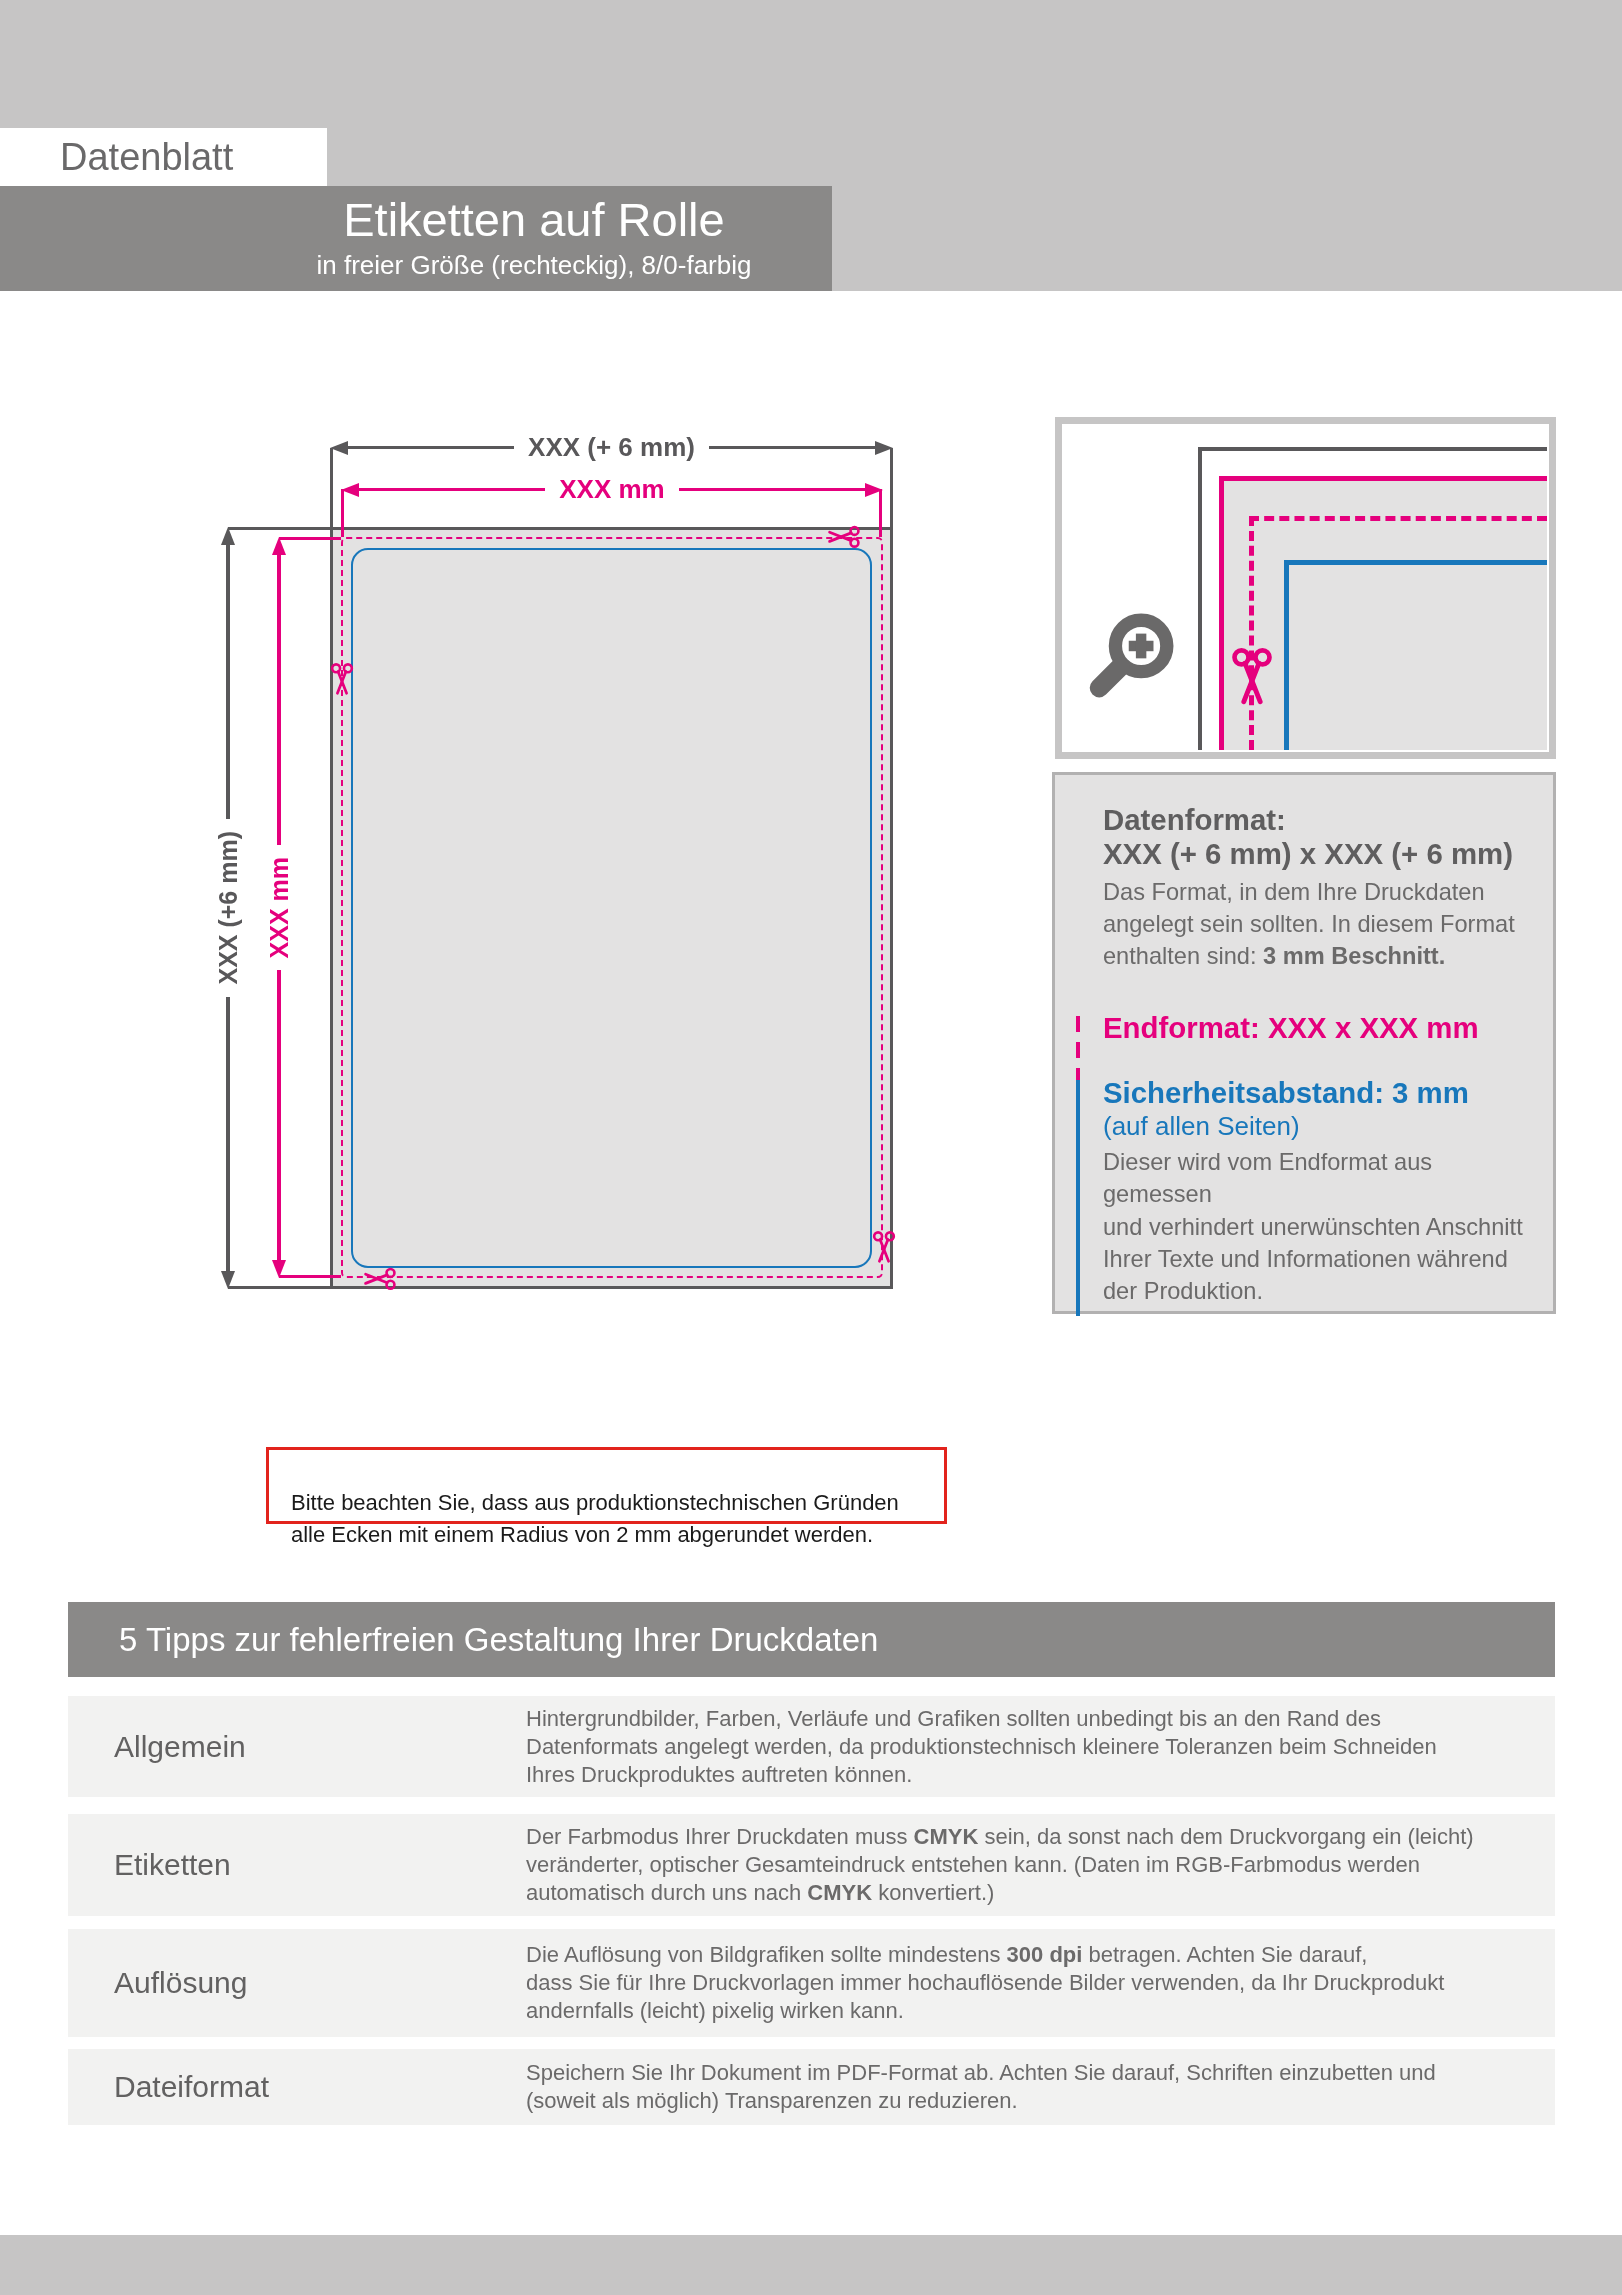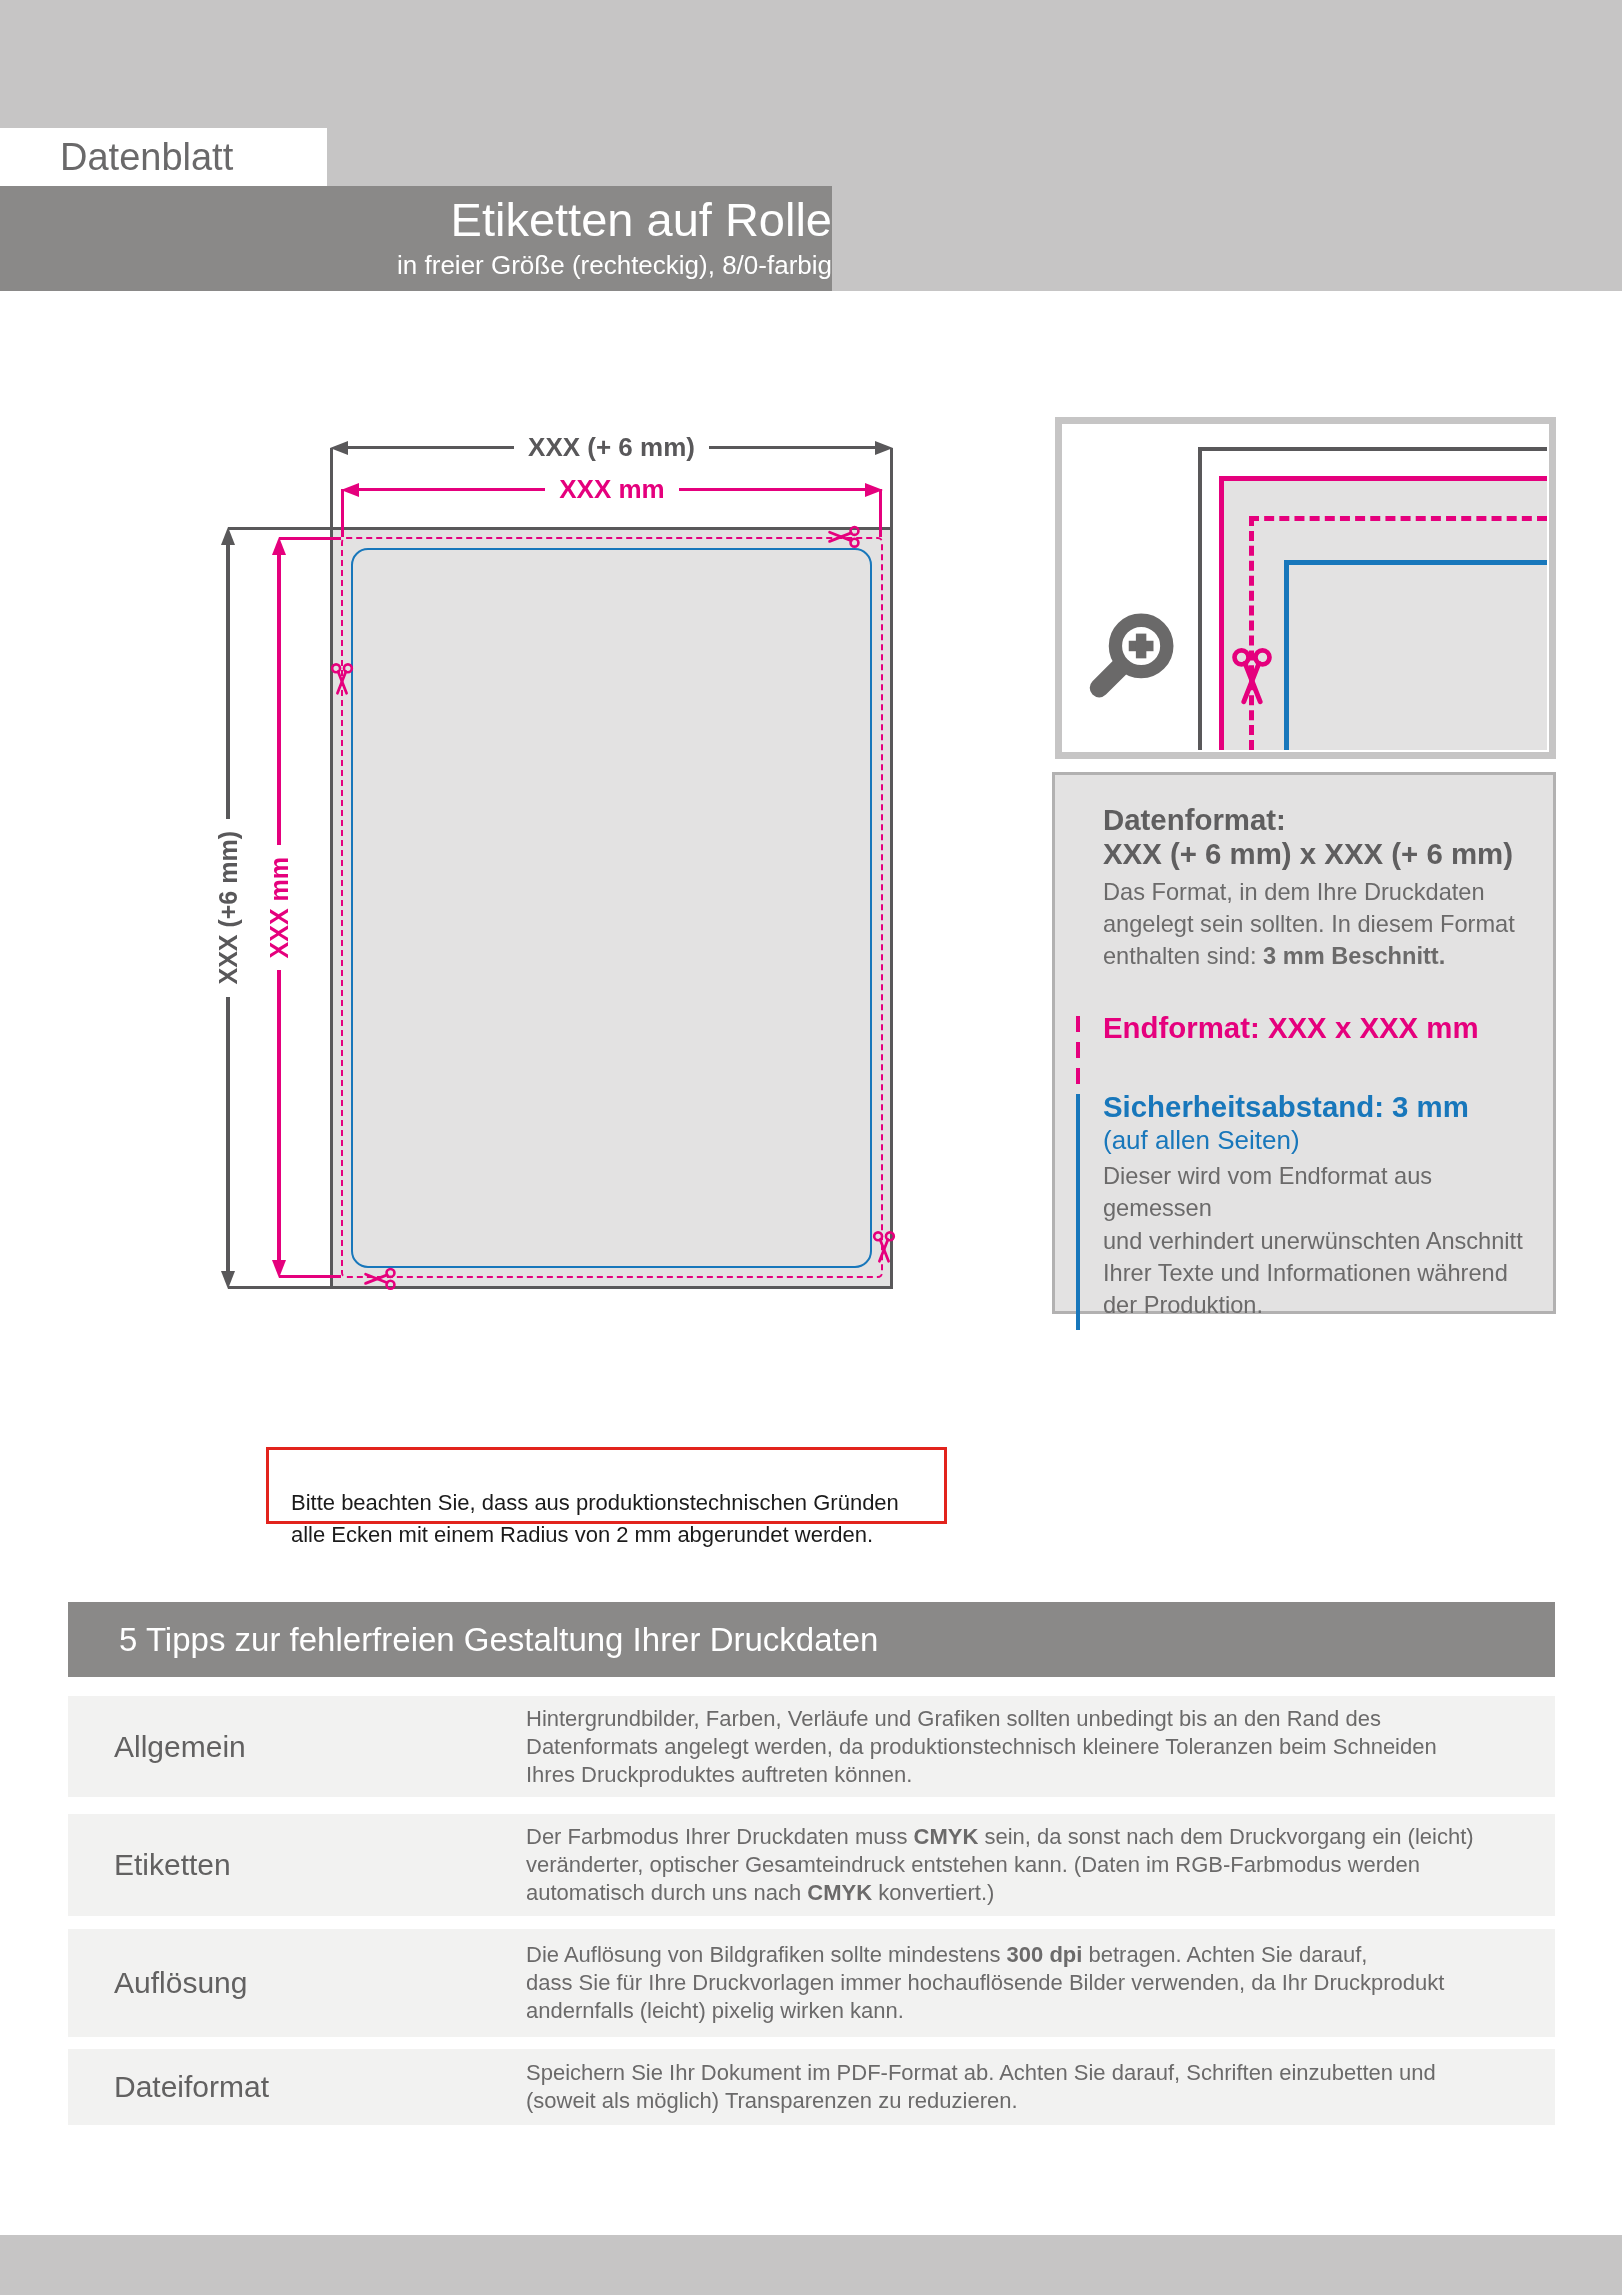--- a/index.html
+++ b/index.html
@@ -12,21 +12,21 @@
   .abs { position:absolute; }
   .b { font-weight:700; }
 
   
   .top-band { left:0; top:0; width:1623px; height:291px; background:#c6c5c5; }
   .kicker-box { left:0; top:128px; width:327px; height:59px; background:#ffffff;
     display:flex; align-items:center; padding-left:60px;
     font-size:38px; color:#6a696a; }
   .title-banner { left:0; top:186px; width:832px; height:105px; background:#8a8988;
     display:flex; flex-direction:column; justify-content:center;
-    padding-left:236px; text-align:right; color:#ffffff; }
+    padding-left:236px; text-align:center; color:#ffffff; }
   .banner-title { font-size:47px; line-height:1.04; }
   .banner-sub { font-size:26px; margin-top:5.2px; }
 
   
   .rect-outer { left:330px; top:527px; width:563px; height:762px;
     border:3.3px solid #59585a; background:#e3e2e2; }
   .rect-dashed { left:341px; top:537px; width:542px; height:741px;
     border:2.6px dashed #e5007d; border-radius:5.2px; }
   .rect-blue { left:351px; top:548px; width:521px; height:720px;
     border:2.6px solid #1877bb; border-radius:17px; }
@@ -206,21 +206,21 @@
   </div>
 
   <div class="abs info-panel">
     <div class="panel-block" style="margin-bottom:38px">
       <div class="panel-title">Datenformat:</div>
       <div class="panel-title">XXX (+ 6 mm) x XXX (+ 6 mm)</div>
       <div class="panel-body"><span>Das Format, in dem Ihre Druckdaten
 angelegt sein sollten. In diesem Format
 enthalten sind: </span><span class="b">3 mm Beschnitt.</span></div>
     </div>
-    <div class="panel-block" style="margin-bottom:45px">
+    <div class="panel-block" style="margin-bottom:31px">
       <div class="bar-dashed"></div>
       <div class="panel-title mag">Endformat: XXX x XXX mm</div>
     </div>
     <div class="panel-block">
       <div class="bar-blue"></div>
       <div class="panel-title blue">Sicherheitsabstand: 3 mm</div>
       <div class="panel-sub-blue">(auf allen Seiten)</div>
       <div class="panel-body">Dieser wird vom Endformat aus gemessen
 und verhindert unerwünschten Anschnitt
 Ihrer Texte und Informationen während

